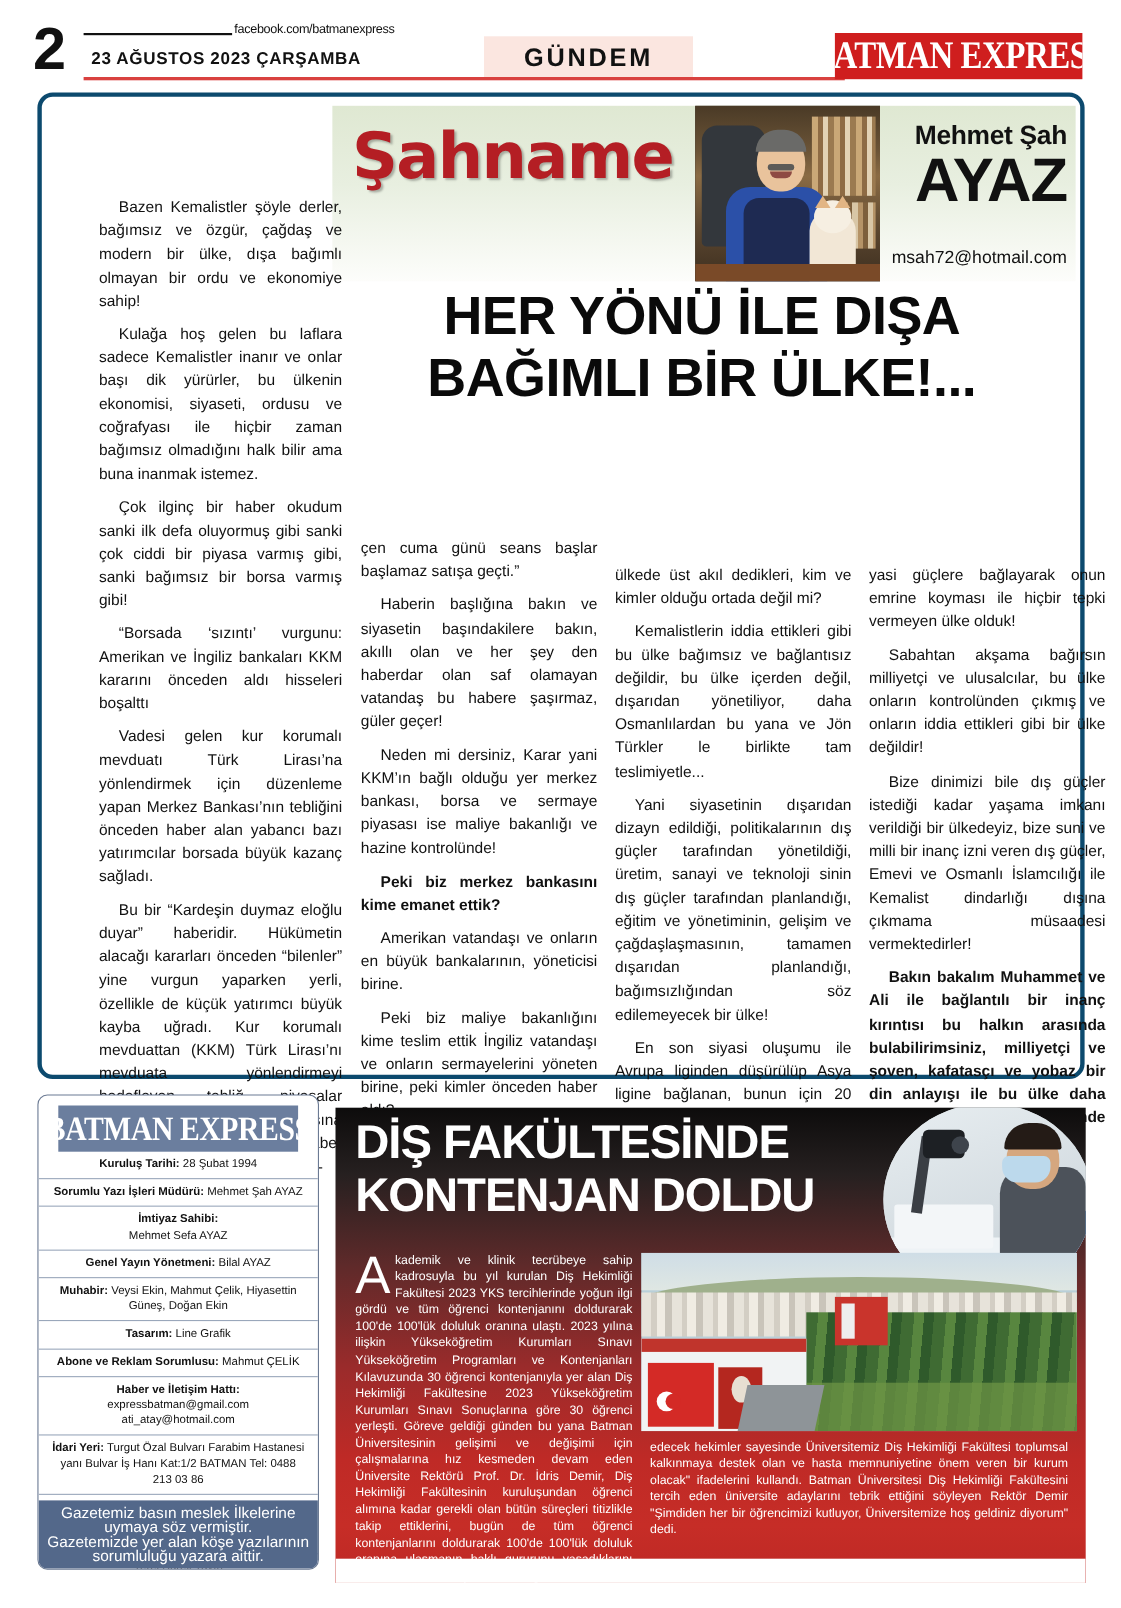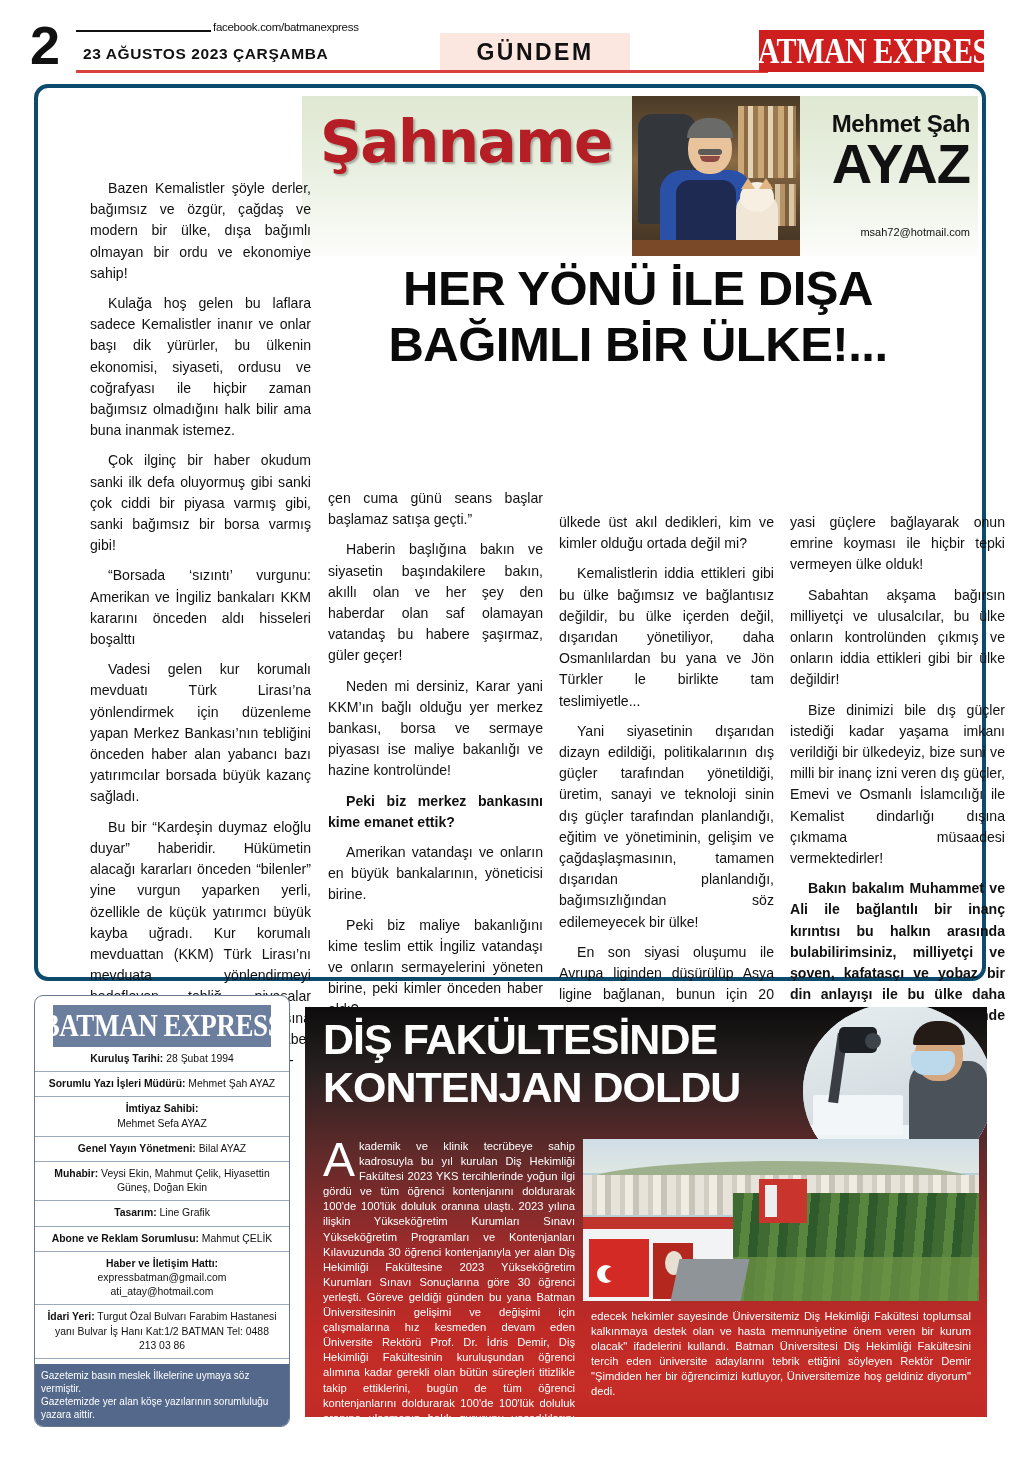--- a/index.html
+++ b/index.html
@@ -189,21 +189,21 @@
     font-weight: bold;
     letter-spacing: -1px;
     line-height: 56px;
     color: #111;
   }
   .banner-email {
     position: absolute;
     left: 440px; top: 130px;
     width: 228px;
     text-align: right;
-    font-size: 11px;
+    font-size: 16px;
     color: #111;
   }
 
   
   .headline {
     position: absolute;
     left: 258px; top: 172px;
     width: 684px;
     text-align: center;
     font-size: 49px;
@@ -267,22 +267,23 @@
     color: #111;
   }
   .mb-row:first-of-type { border-top: none; }
   .mb-row b { font-weight: bold; }
   .mb-footer {
     position: absolute;
     left: 0; bottom: 0;
     width: 100%;
     background: #53688a;
     color: #fff;
-    font-size: 10px;
+    font-size: 14px;
     line-height: 13px;
+    text-align: center;
     padding: 5px 6px;
     box-sizing: border-box;
   }
 
   
   .bottom-article {
     position: absolute;
     left: 305px; top: 995px;
     width: 682px; height: 432px;
     overflow: hidden;

